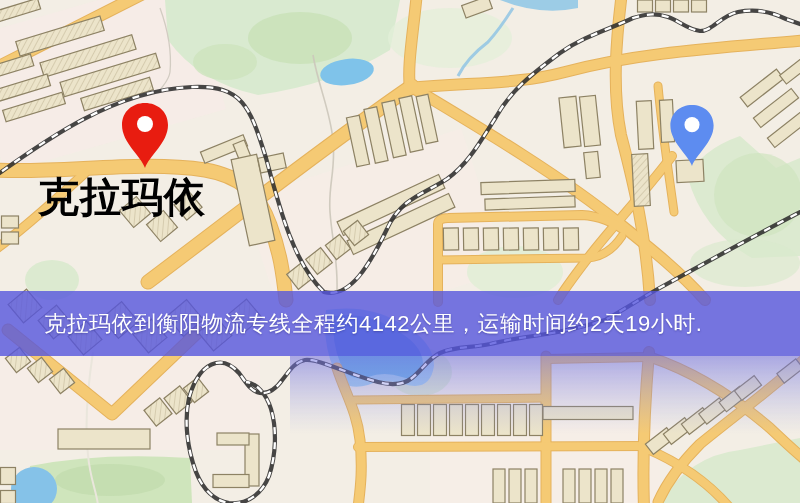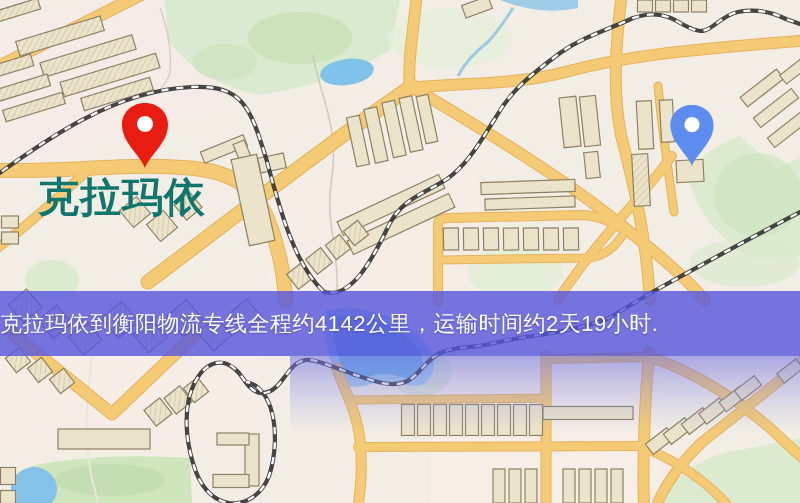--- a/index.html
+++ b/index.html
@@ -5,21 +5,21 @@
   html,body{margin:0;padding:0;background:#ddd;}
   .stage{position:relative;width:800px;height:503px;overflow:hidden;
          font-family:"Liberation Sans","DejaVu Sans",sans-serif;background:#f3eee5;}
   .stage svg{position:absolute;left:0;top:0;}
   .rw-b{fill:none;stroke:#2e2e2e;stroke-width:4.2;opacity:.88;stroke-linecap:round;}
   .rw-w{fill:none;stroke:#ffffff;stroke-width:2.3;fill:none;stroke-dasharray:7 8;}
   .city-label{position:absolute;font-weight:700;font-size:41px;line-height:1;
               letter-spacing:1px;white-space:nowrap;text-shadow:0 0 2px rgba(255,255,255,.25);}
   .banner{position:absolute;left:0;top:291px;width:800px;height:65px;
           display:flex;align-items:center;}
-  .banner span{font-size:22px;color:#fff;letter-spacing:.5px;
+  .banner span{padding-left:44px;font-size:22px;color:#fff;letter-spacing:.5px;
                text-shadow:0 1px 2px rgba(40,40,120,.45);white-space:nowrap;}
 </style>
 </head>
 <body>
 
 <div class="stage">
 
   <svg width="800" height="503" viewBox="0 0 800 503" aria-hidden="true">
     <defs>
       <pattern id="hatch" width="5" height="5" patternUnits="userSpaceOnUse" patternTransform="rotate(45)">
@@ -234,20 +234,20 @@
       <path d="M0,0 C-4,-12 -23,-25 -23,-43 C-23,-56.5 -12.5,-65 0,-65 C12.5,-65 23,-56.5 23,-43 C23,-25 4,-12 0,0 Z" fill="#e81c10"></path>
       <circle cx="0" cy="-44" r="8" fill="#ffffff"></circle>
     </g>
 
     <g transform="translate(692,166) scale(0.94)">
       <path d="M0,0 C-4,-12 -23,-25 -23,-43 C-23,-56.5 -12.5,-65 0,-65 C12.5,-65 23,-56.5 23,-43 C23,-25 4,-12 0,0 Z" fill="#5d8cf0"></path>
       <circle cx="0" cy="-44" r="8" fill="#ffffff"></circle>
     </g>
   </svg>
 
-  <div class="city-label" style="left: 38px; top: 177px; color: #0f766e;">克拉玛依</div>
+  <div class="city-label" style="left: 38px; top: 177px; color: #000000;">克拉玛依</div>
 
 
   <div class="banner" style="background: rgba(85, 85, 221, 0.8);">
     <span>克拉玛依到衡阳物流专线全程约4142公里，运输时间约2天19小时.</span>
   </div>
 
 </div>
 
 </body></html>

